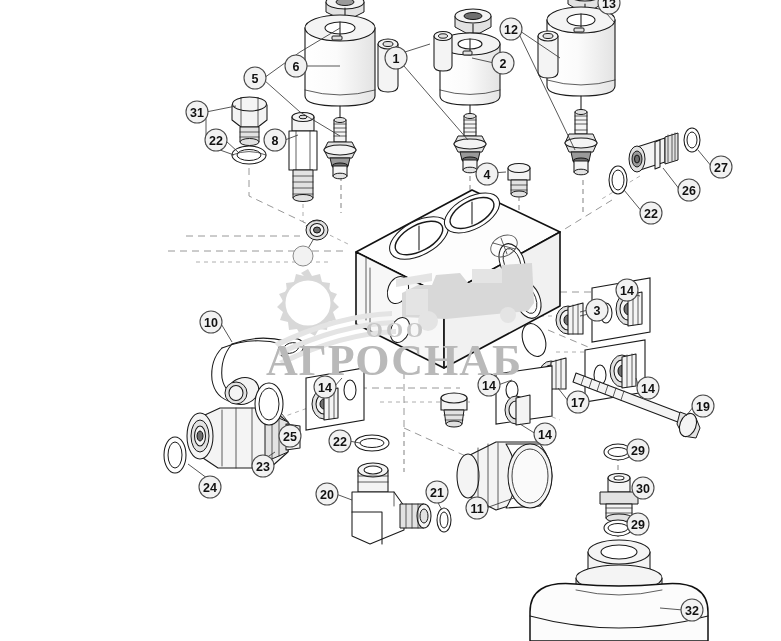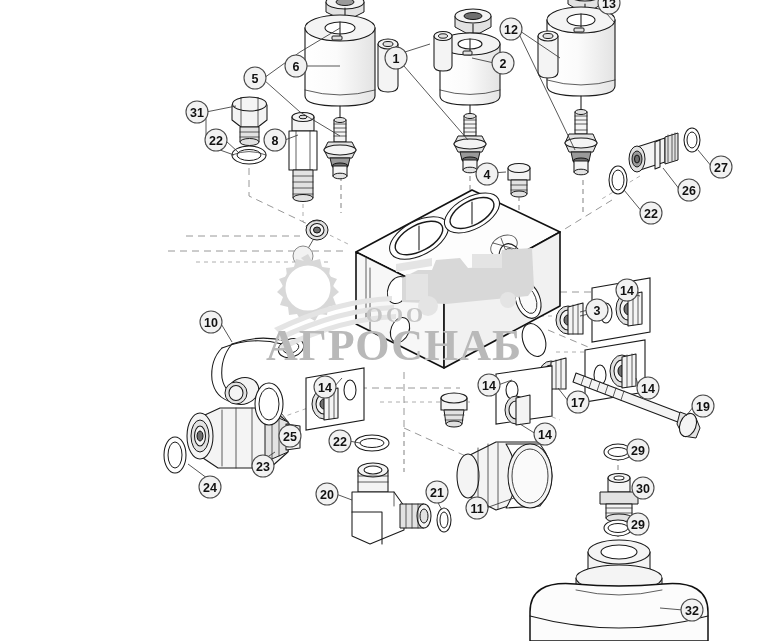--- a/index.html
+++ b/index.html
@@ -104,21 +104,21 @@
     font-size: 12.5px;
     font-weight: bold;
     fill: #111111;
     text-anchor: middle;
     dominant-baseline: central;
   }
   
   #watermark {
     position: absolute;
     left: 246px;
-    top: 240px;
+    top: 255px;
     width: 300px;
     height: 135px;
     pointer-events: none;
   }
   #watermark svg { width: 100%; height: 100%; }
   .wm-shape { fill: #d8d8d8; }
   .wm-shape-2 { fill: #e4e4e4; }
   .wm-text-main {
     font-family: "Liberation Serif", serif;
     font-weight: bold;

